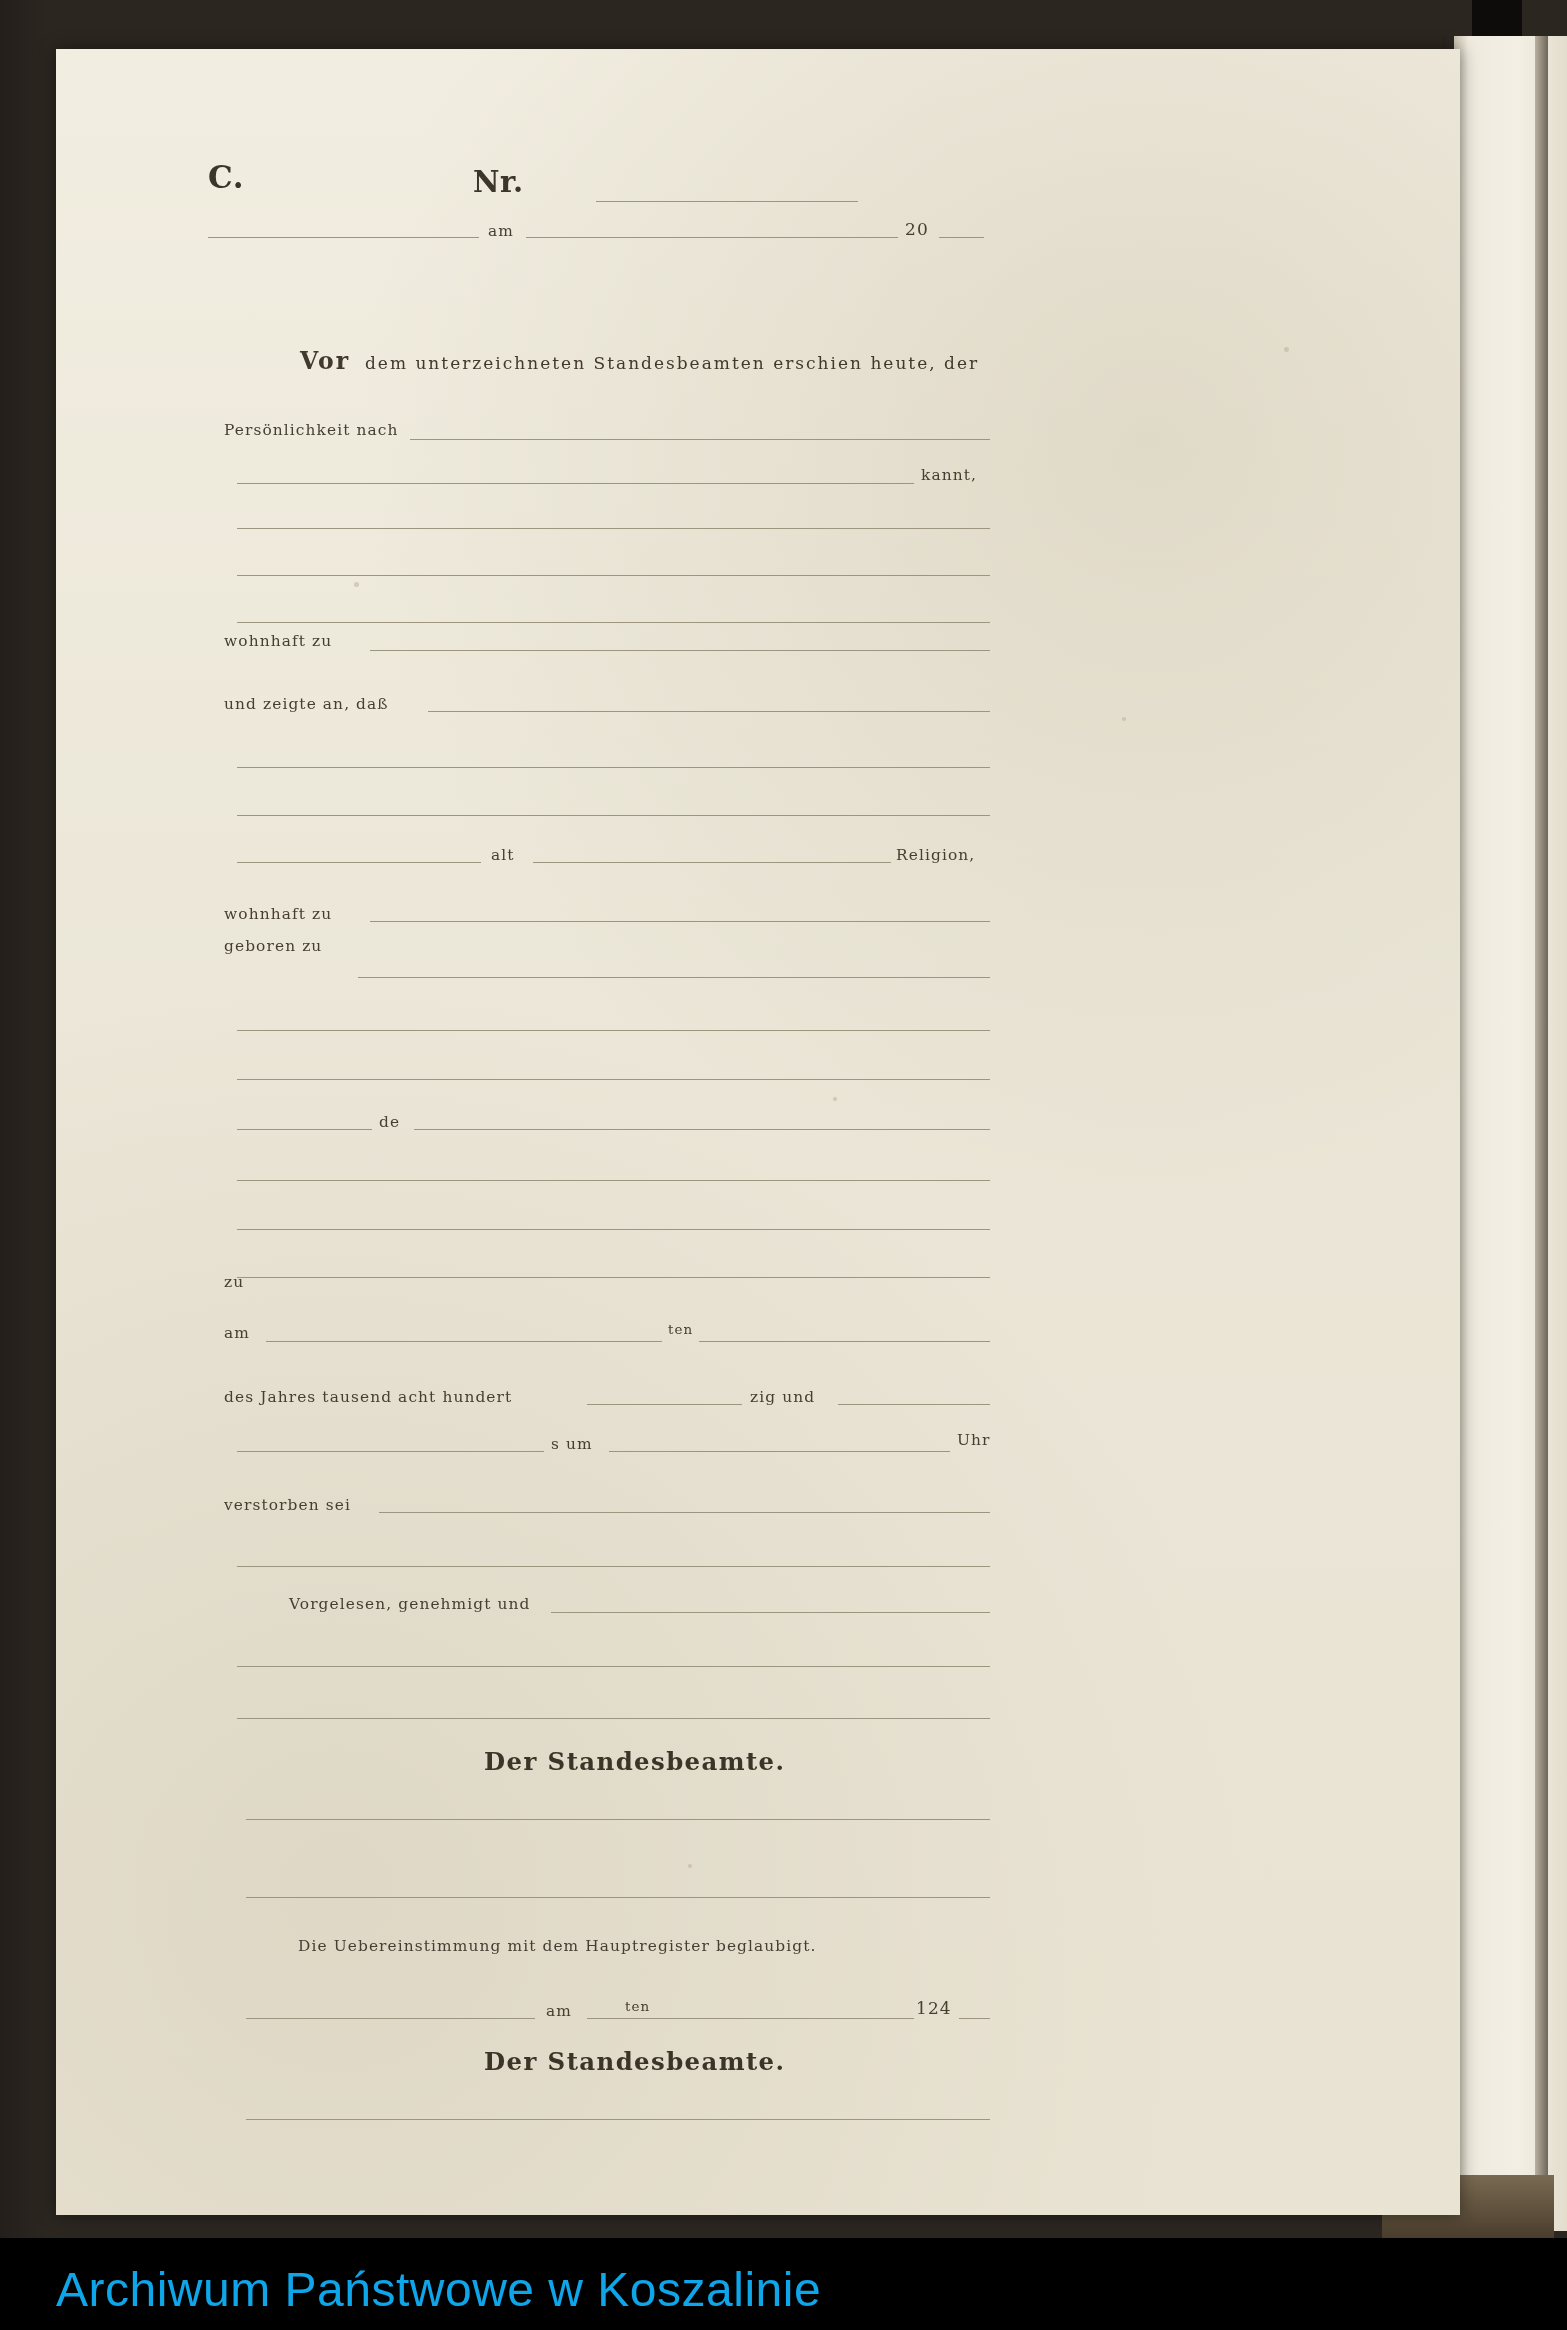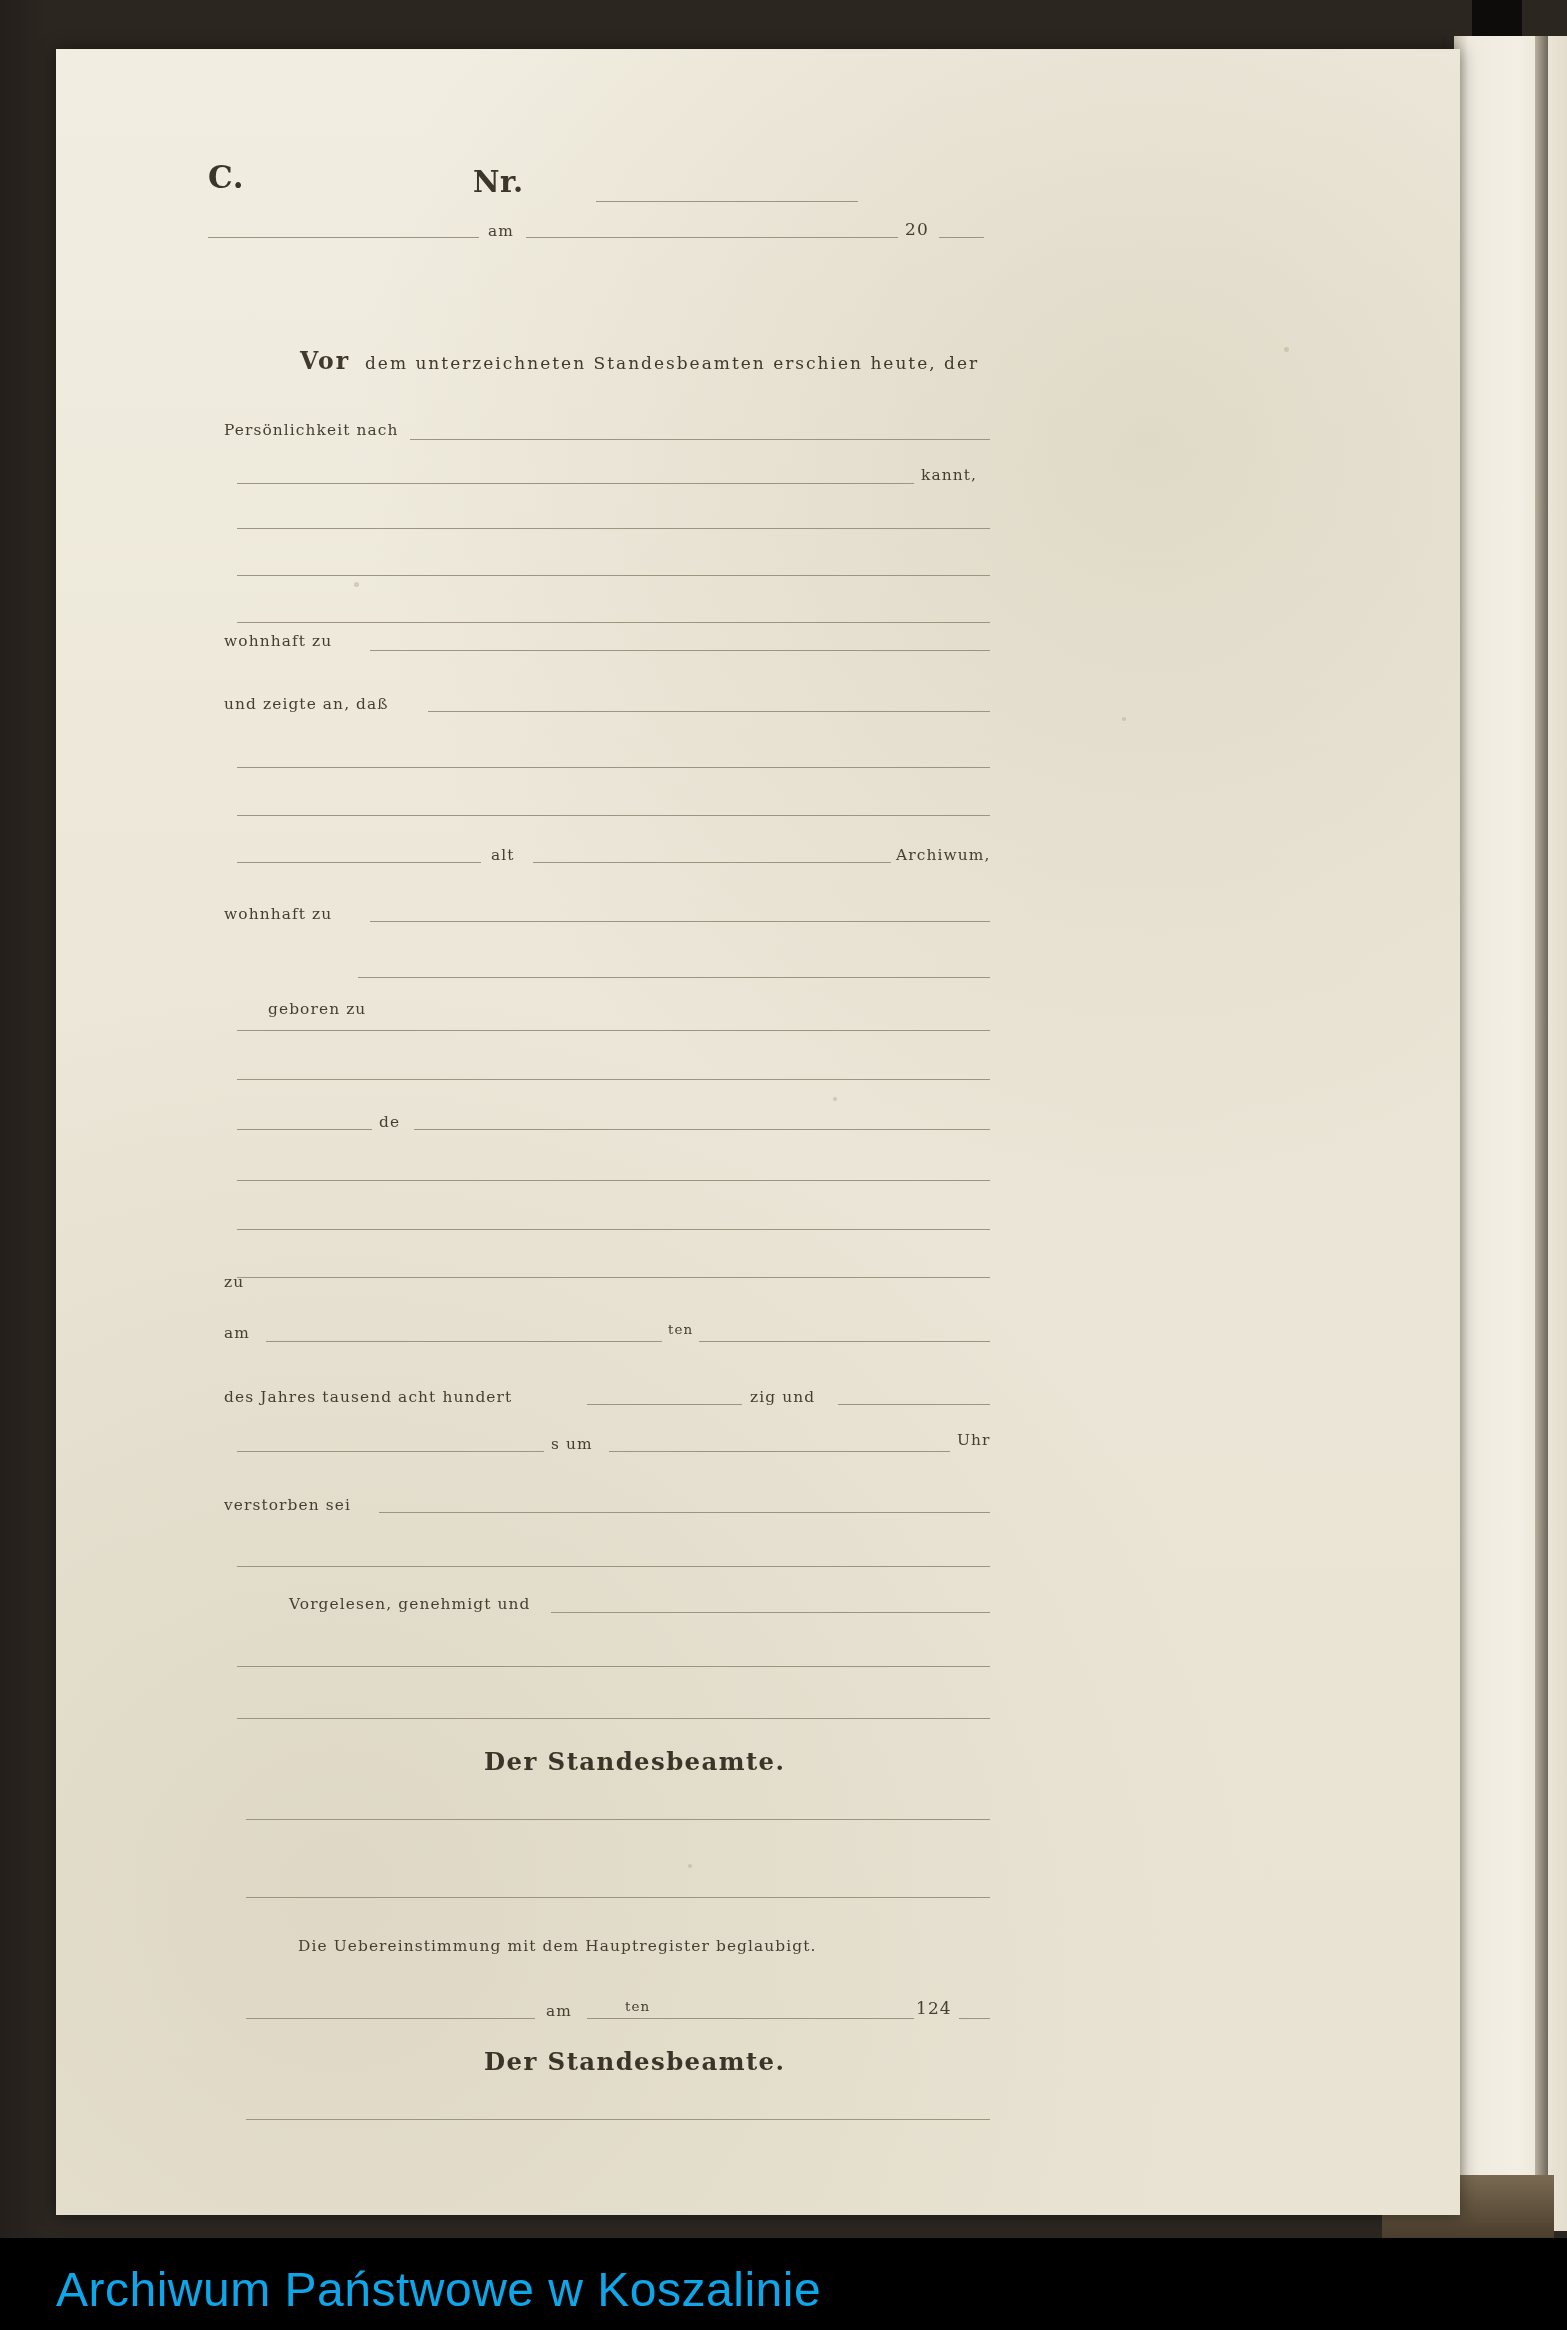--- a/index.html
+++ b/index.html
@@ -154,26 +154,26 @@
 
     <div class="word" style="left:168px;top:646px;">und zeigte an, daß</div>
     <div class="rule" style="left:372px;top:662px;width:562px;"></div>
 
     <div class="rule" style="left:181px;top:718px;width:753px;"></div>
     <div class="rule" style="left:181px;top:766px;width:753px;"></div>
 
     <div class="rule" style="left:181px;top:813px;width:244px;"></div>
     <div class="word" style="left:435px;top:797px;">alt</div>
     <div class="rule" style="left:477px;top:813px;width:358px;"></div>
-    <div class="word" style="left:840px;top:797px;">Archiwum,</div>
+    <div class="word" style="left:840px;top:797px;">Religion,</div>
 
     <div class="word" style="left:168px;top:856px;">wohnhaft zu</div>
     <div class="rule" style="left:314px;top:872px;width:620px;"></div>
 
-    <div class="word" style="left:168px;top:951px;margin-left:44px;">geboren zu</div>
+    <div class="word" style="left:168px;top:888px;">geboren zu</div>
     <div class="rule" style="left:302px;top:928px;width:632px;"></div>
 
     <div class="rule" style="left:181px;top:981px;width:753px;"></div>
     <div class="rule" style="left:181px;top:1030px;width:753px;"></div>
 
     <div class="rule" style="left:181px;top:1080px;width:135px;"></div>
     <div class="word" style="left:323px;top:1064px;">de</div>
     <div class="rule" style="left:358px;top:1080px;width:576px;"></div>
 
     <div class="rule" style="left:181px;top:1131px;width:753px;"></div>

